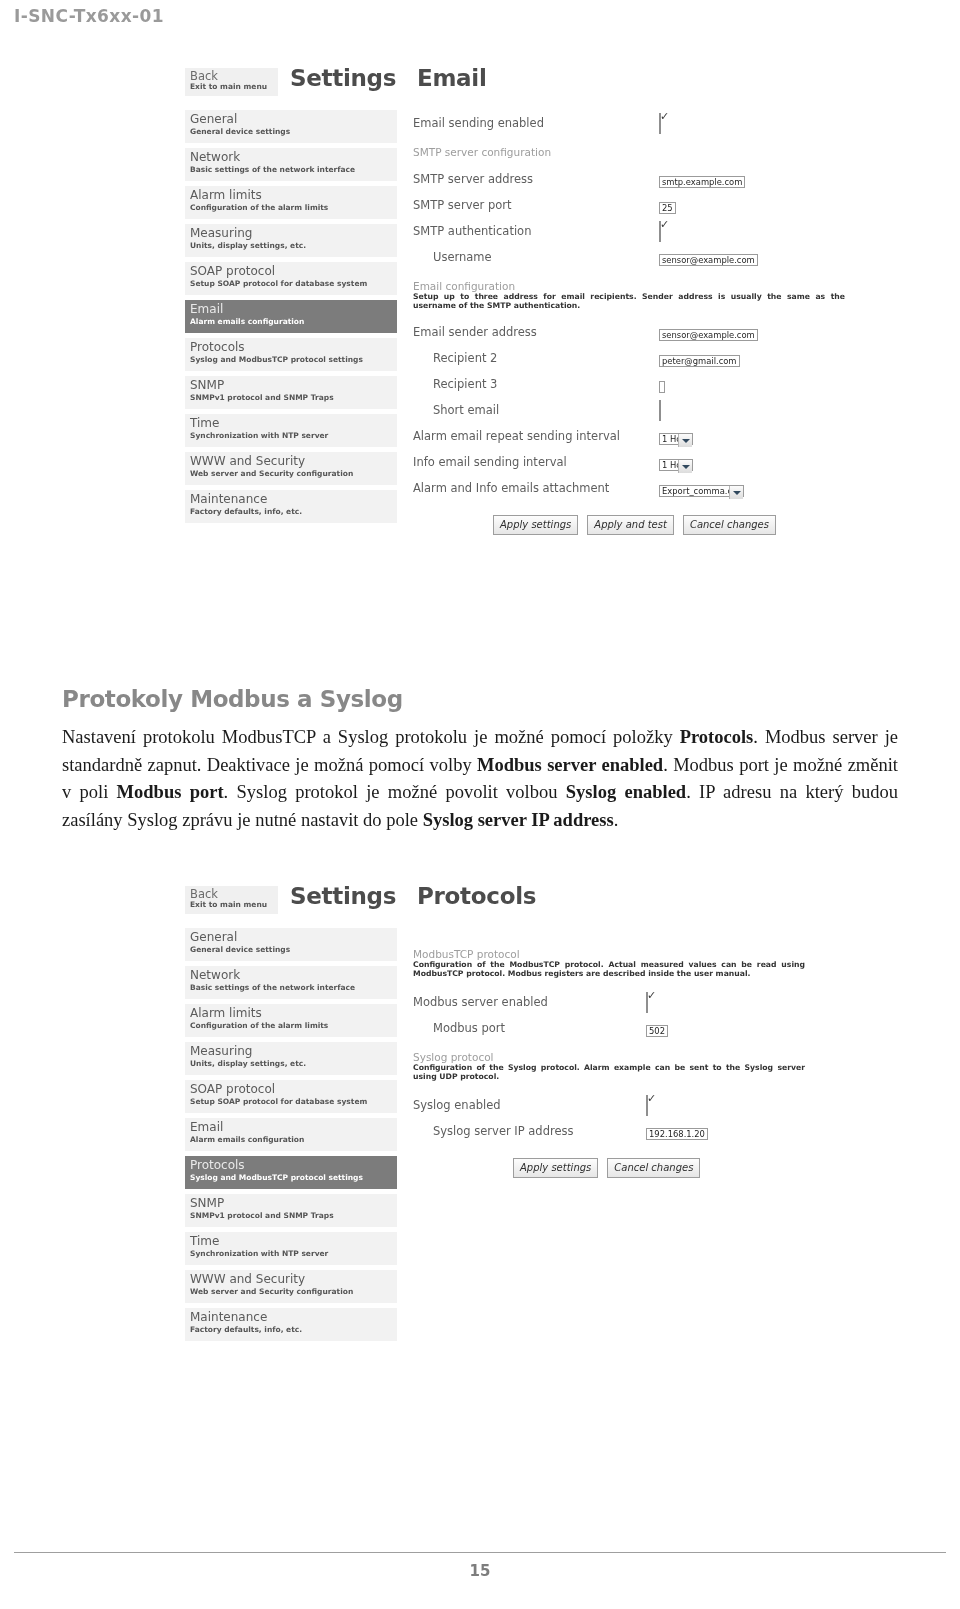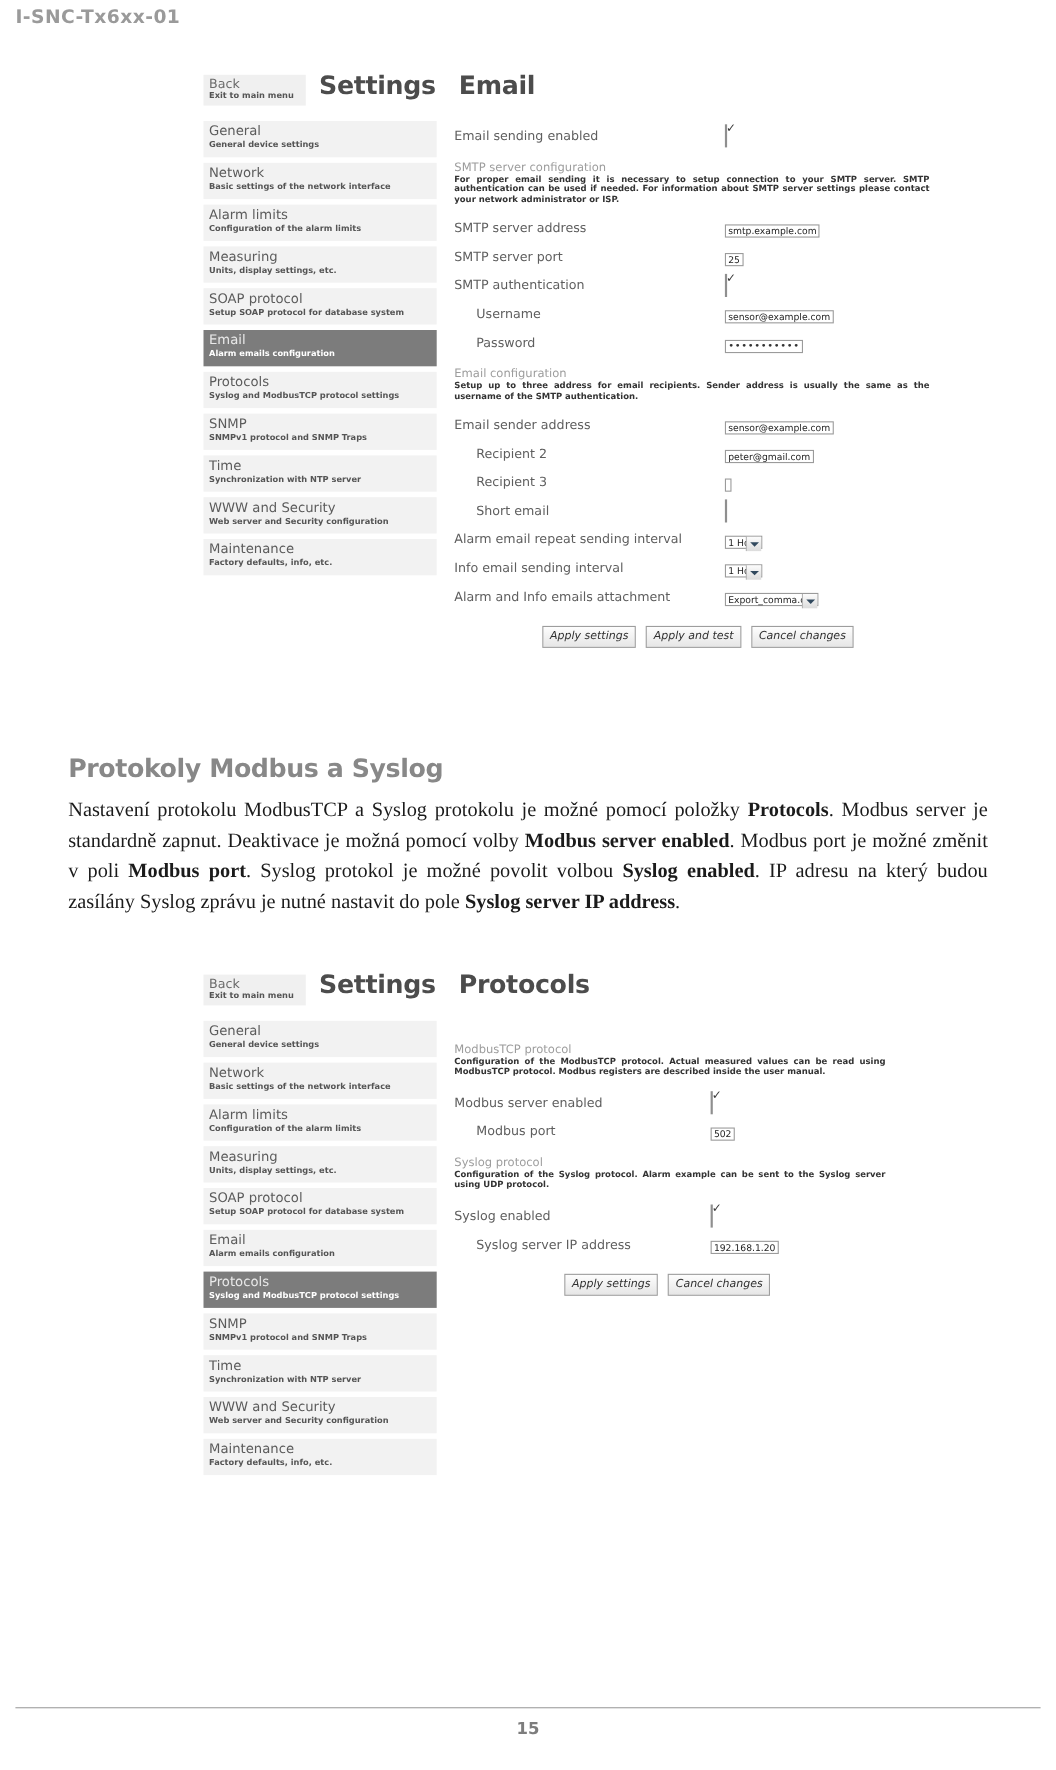--- a/index.html
+++ b/index.html
@@ -241,21 +241,20 @@
 
     <div class="field-row">
       <span class="f-label">Email sending enabled</span>
       <span class="f-ctl">
         <span class="cbox checked"></span>
       </span>
     </div>
 
     <div class="group-head">
       <div class="group-head-title">SMTP server configuration</div>
-      <div class="group-head-desc">For proper email sending it is necessary to setup connection to your SMTP server. SMTP authentication can be used if needed. For information about SMTP server settings please contact your network administrator or ISP.</div>
     </div>
 
     <div style="height:8px"></div>
 
     <div class="field-row">
       <span class="f-label">SMTP server address</span>
       <span class="f-ctl">
         <span class="txtbox">smtp.example.com</span>
       </span>
     </div>
@@ -274,26 +273,20 @@
       </span>
     </div>
 
     <div class="field-row">
       <span class="f-label indent">Username</span>
       <span class="f-ctl">
         <span class="txtbox">sensor@example.com</span>
       </span>
     </div>
 
-    <div class="field-row">
-      <span class="f-label indent">Password</span>
-      <span class="f-ctl">
-        <span class="txtbox pw">•••••••••••</span>
-      </span>
-    </div>
 
     <div class="group-head">
       <div class="group-head-title">Email configuration</div>
       <div class="group-head-desc">Setup up to three address for email recipients. Sender address is usually the same as the username of the SMTP authentication.</div>
     </div>
 
     <div style="height:8px"></div>
 
     <div class="field-row">
       <span class="f-label">Email sender address</span>

